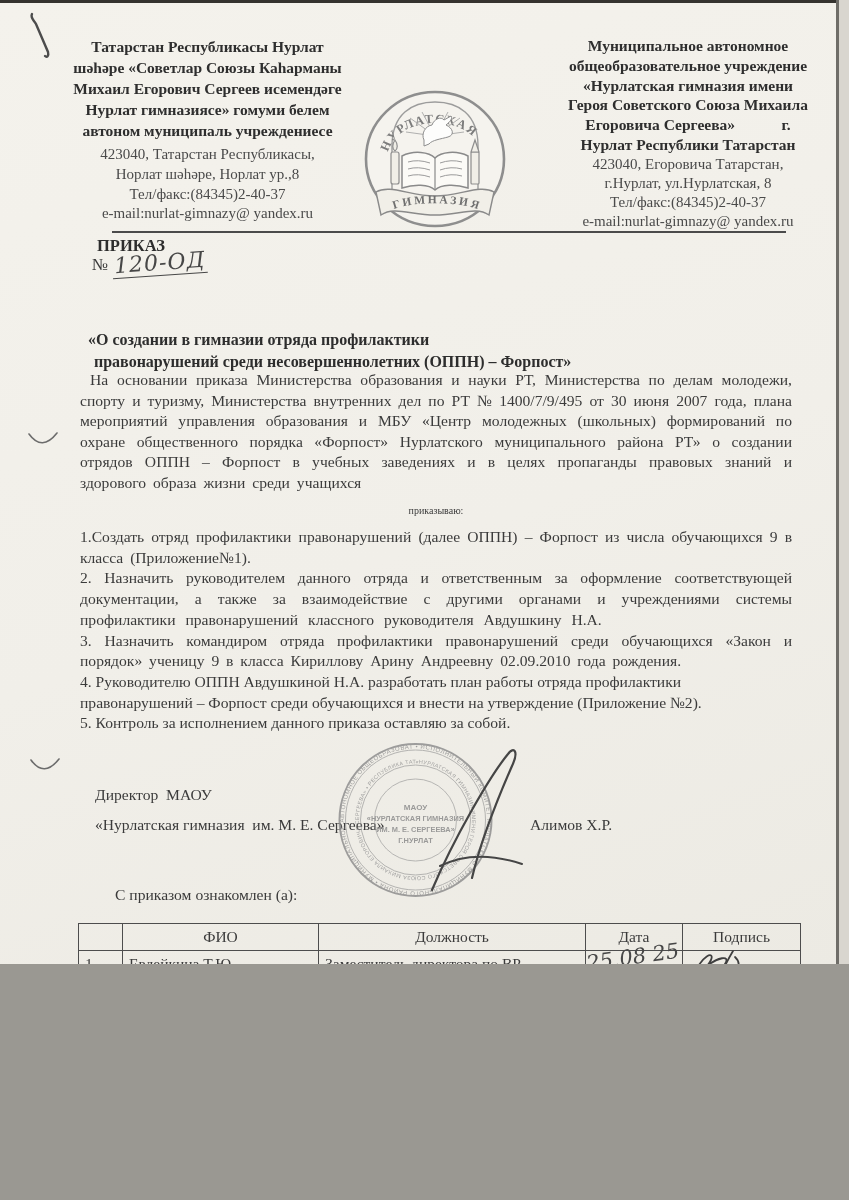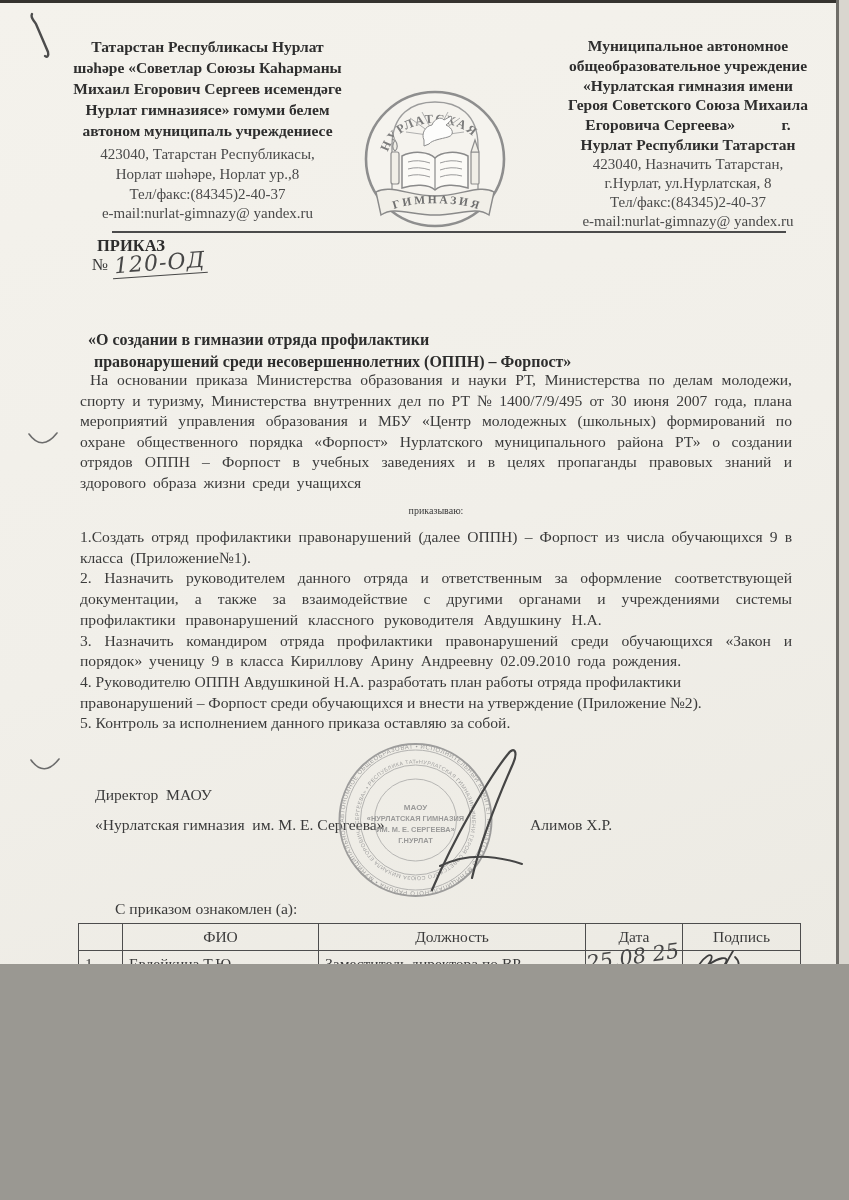--- a/index.html
+++ b/index.html
@@ -38,21 +38,21 @@
   .resolution{left:80px;top:505px;width:712px;text-align:center;font-size:10px;color:#3b3b3b;}
   .items{left:80px;top:527px;width:712px;font-size:15.6px;line-height:20.7px;color:#3b3b3b;}
   .items p{margin:0;}
   .items p.j{text-align:justify;word-spacing:3px;}
   .items p.j2{text-align:justify;word-spacing:6px;}
 
   .dir1{left:95px;top:786px;font-size:15.6px;color:#3b3b3b;}
   .dir2{left:95px;top:816px;font-size:15.6px;color:#3b3b3b;}
   .signer{left:530px;top:816px;font-size:15.6px;color:#3b3b3b;}
 
-  .ack{left:115px;top:886px;font-size:15.6px;color:#3b3b3b;margin-top:14px;}
+  .ack{left:115px;top:886px;font-size:15.6px;color:#3b3b3b;}
 
   table.ack-table{left:78px;top:923px;width:722px;border-collapse:collapse;table-layout:fixed;
     font-size:15.5px;color:#3b3b3b;}
   table.ack-table td,table.ack-table th{border:1.6px solid #4d4d4d;height:26px;padding:0 6px;
     font-weight:normal;overflow:visible;}
   table.ack-table th{text-align:center;}
   td.cell-left{text-align:left;padding-left:10px;}
   td.cell-rel{position:relative;}
   .hand-date1{position:absolute;left:0px;top:-6px;font-size:21px;transform:rotate(-8deg);white-space:nowrap;}
   .hand-date2{position:absolute;left:4px;top:1px;font-size:17px;transform:rotate(-3deg);letter-spacing:2px;white-space:nowrap;}
@@ -143,21 +143,21 @@
   <div class="abs org-block hdr-right" style="left:538px;top:36px;width:300px;">
     <div class="org-name">
       <div>Муниципальное автономное</div>
       <div>общеобразовательное учреждение</div>
       <div>«Нурлатская гимназия имени</div>
       <div>Героя Советского Союза Михаила</div>
       <div>Егоровича Сергеева»&nbsp;&nbsp;&nbsp;&nbsp;&nbsp;&nbsp;&nbsp;&nbsp;&nbsp;&nbsp;&nbsp;&nbsp;г.</div>
       <div>Нурлат Республики Татарстан</div>
     </div>
     <div class="org-addr">
-      <div>423040, Назначить Татарстан,</div>
+      <div>423040, Егоровича Татарстан,</div>
       <div>г.Нурлат, ул.Нурлатская, 8</div>
       <div>Тел/факс:(84345)2-40-37</div>
       <div>e-mail:nurlat-gimnazy@ yandex.ru</div>
     </div>
   </div>
 
   <div class="abs rule"></div>
 
   <div class="abs kind" style="left:97px;top:236px;">ПРИКАЗ</div>
   <div class="abs order-no">

